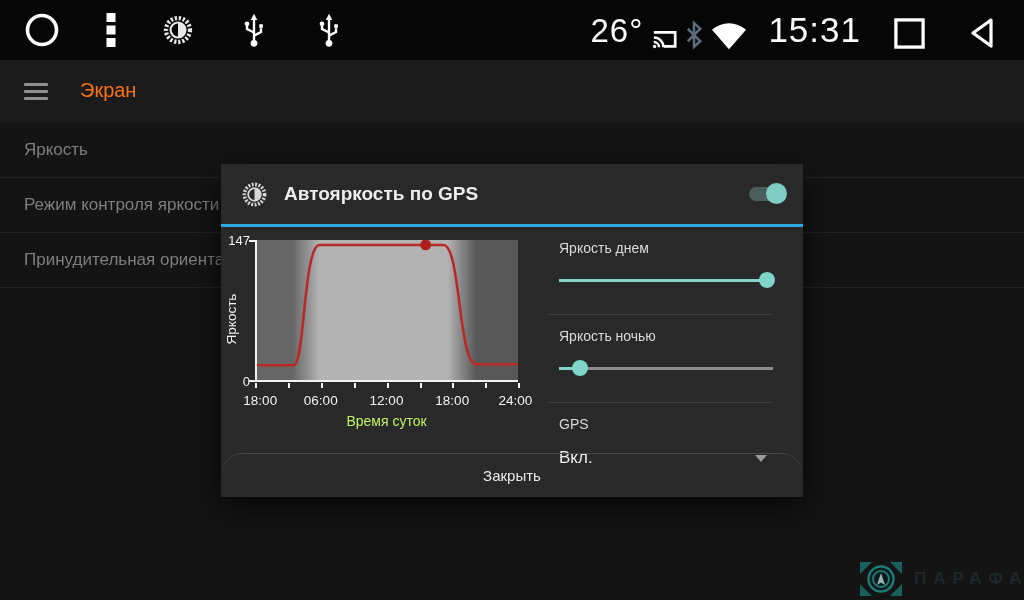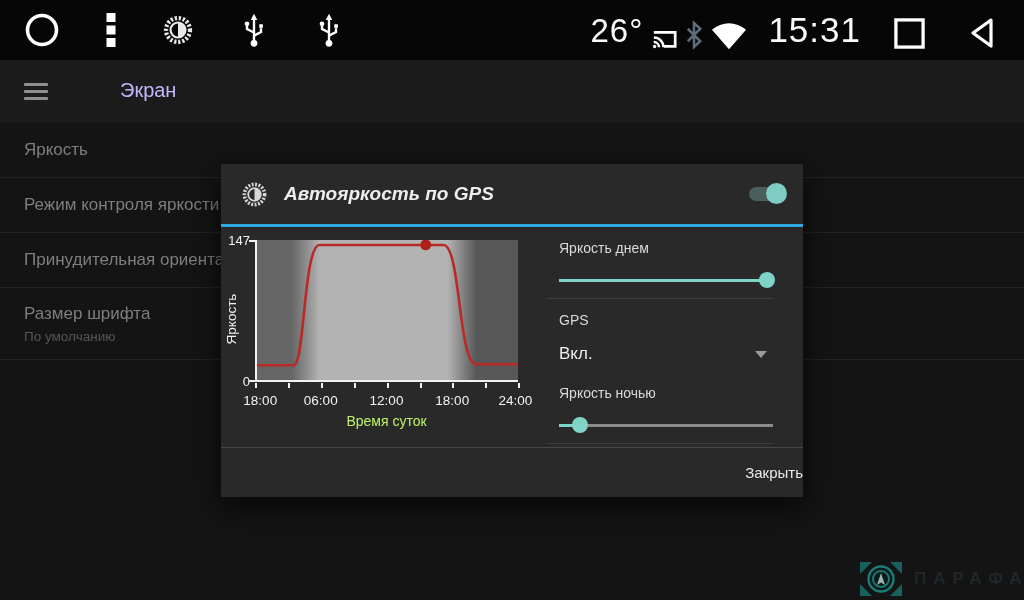--- a/index.html
+++ b/index.html
@@ -14,35 +14,35 @@
   .sb-right { display:flex; align-items:flex-end; margin-left:auto; margin-right:24px; }
   .sb-temp { font-size:33px; font-weight:400; letter-spacing:1px; }
   .sb-time { font-size:35px; font-weight:400; margin:0 14px 0 20px; letter-spacing:1px; }
   .icon { display:inline-flex; align-items:center; justify-content:center; }
 
   
   .app-header { position:absolute; top:60px; left:0; right:0; height:63px; background:#1b1b1b; }
   .hamburger { position:absolute; left:24px; top:23px; width:24px; height:17px; display:flex;
                flex-direction:column; justify-content:space-between; }
   .hamburger span { display:block; height:2.6px; background:#8f8f8f; border-radius:1px; }
-  .app-title { position:absolute; left:80px; top:19px; font-size:20px; color:#c4b5fd;margin-left:40px; }
+  .app-title { position:absolute; left:80px; top:19px; font-size:20px; color:#f97316; }
 
   
   .settings-list { position:absolute; top:123px; left:0; right:0; }
   .row { min-height:55px; display:flex; flex-direction:column; justify-content:center;
          padding-left:24px; border-bottom:1px solid #232323; }
   .row.tall { min-height:72px; }
   .row-title { font-size:17px; color:#7e7e7e; white-space:nowrap; }
   .row-sub { font-size:13.5px; color:#565656; margin-top:5px; }
 
   
   .dialog { position:absolute; left:221px; top:164px; width:582px; height:333px; background:#292929;
             box-shadow:0 10px 30px rgba(0,0,0,.7); }
   .dlg-header { height:63px; display:flex; align-items:center; padding:0 20px;
-                border-bottom:3px solid #2fa9e1;font-style:italic; }
+                border-bottom:3px solid #2fa9e1; }
   .dlg-title { font-size:19px; font-weight:600; color:#ededed; margin-left:16px; }
   .toggle { position:relative; margin-left:auto; width:34px; height:14px; }
   .toggle .track { position:absolute; inset:0; border-radius:8px; background:#4a5f5c; }
   .toggle .thumb { position:absolute; right:-4px; top:-4px; width:21px; height:21px; border-radius:50%;
                    background:#7fccc4; }
 
   .dlg-body { position:relative; height:217px; }
 
   
   .plot { position:absolute; left:34px; top:13px; width:263px; height:142px;
@@ -57,34 +57,34 @@
   .lbl-0 { left:0; top:147px; width:29px; text-align:right; font-size:13px; }
   .ylabel { position:absolute; left:-49px; top:84px; width:120px; height:16px; line-height:16px;
             text-align:center; font-size:13.5px; color:#f2f2f2; transform:rotate(-90deg); }
   .xlabels { position:absolute; left:34px; top:166px; width:263px; height:16px; }
   .xlabels span { position:absolute; transform:translateX(-50%); font-size:13.5px; color:#f2f2f2; white-space:nowrap; }
   .xlabel-title { position:absolute; left:34px; top:186px; width:263px; text-align:center;
                   font-size:14px; color:#bef264; }
 
   
   .controls { position:absolute; left:326px; right:30px; top:0; }
-  .ctl-group { padding:13px 0 8px 12px; border-bottom:1px solid #3e3e3e; }
+  .ctl-group { padding:13px 0 24px 12px; border-bottom:1px solid #3e3e3e; }
   .ctl-group.last { border-bottom:none; }
   .ctl-label { font-size:14px; color:#d9d9d9; }
   .slider { position:relative; height:20px; margin-top:14px; }
   .slider .track { position:absolute; left:0; right:0; top:9px; height:2.5px; background:#8b8b8b; }
   .slider .fill { position:absolute; left:0; top:9px; height:2.5px; background:#7fd4c7; }
   .slider .thumb { position:absolute; top:2px; width:16px; height:16px; border-radius:50%; background:#7fd4c7; }
   .gps-value-row { display:flex; align-items:center; margin-top:16px; padding-right:6px; }
   .gps-value { font-size:17px; color:#ededed; }
   .dd-arrow { margin-left:auto; width:0; height:0; border-left:6px solid transparent;
               border-right:6px solid transparent; border-top:7px solid #9a9a9a; }
 
-  .dlg-footer { position:absolute; left:0; right:0; bottom:0; height:50px; border-top:1px solid #474747;
-                display:flex; align-items:center; justify-content:flex-end; cursor:pointer; }
+  .dlg-footer { position:absolute; left:0; right:0; bottom:0; height:44px; border-top:1px solid #474747;
+                display:flex; align-items:center; justify-content:center; cursor:pointer;border-radius:24px; }
   .close-btn { font-size:15px; color:#e9e9e9; }
 
   
   .watermark { position:absolute; left:858px; top:560px; display:flex; align-items:center; gap:10px; }
   .wm-text { font-size:17px; font-weight:bold; letter-spacing:7px; color:#20272a; white-space:nowrap; }
 </style>
 </head>
 <body>
 
 <div class="screen">
@@ -183,24 +183,20 @@
   <div class="settings-list">
     <div class="row">
       <span class="row-title">Яркость</span>
     </div>
     <div class="row">
       <span class="row-title">Режим контроля яркости э</span>
     </div>
     <div class="row">
       <span class="row-title">Принудительная ориентаци</span>
     </div>
-    <div class="row tall">
-      <span class="row-title">Размер шрифта</span>
-      <span class="row-sub">По умолчанию</span>
-    </div>
   </div>
 
   <div class="dialog">
     <div class="dlg-header">
       <span class="icon">
         <svg width="27" height="27" viewBox="0 0 24 24">
           <circle cx="12" cy="12" r="9" fill="none" stroke="#d6d6d6" stroke-width="3.2" stroke-dasharray="1.7 1.35"></circle>
           <circle cx="12" cy="12" r="5.6" fill="none" stroke="#d6d6d6" stroke-width="1.6"></circle>
           <path d="M12 6.4 a5.6 5.6 0 0 1 0 11.2 Z" fill="#d6d6d6"></path>
         </svg>
@@ -239,33 +235,33 @@
 
       <div class="controls">
         <div class="ctl-group">
           <div class="ctl-label">Яркость днем</div>
           <div class="slider">
             <span class="track"></span>
             <span class="fill" style="width: 97%;"></span>
             <span class="thumb" style="left: calc(97% - 8px);"></span>
           </div>
         </div>
-        <div class="ctl-group last">
-          <div class="ctl-label">GPS</div>
-          <div class="gps-value-row">
-            <span class="gps-value">Вкл.</span>
-            <span class="dd-arrow"></span>
-          </div>
-        </div>
         <div class="ctl-group">
           <div class="ctl-label">Яркость ночью</div>
           <div class="slider">
             <span class="track"></span>
             <span class="fill" style="width: 10%;"></span>
             <span class="thumb" style="left: calc(10% - 8px);"></span>
+          </div>
+        </div>
+        <div class="ctl-group last">
+          <div class="ctl-label">GPS</div>
+          <div class="gps-value-row">
+            <span class="gps-value">Вкл.</span>
+            <span class="dd-arrow"></span>
           </div>
         </div>
       </div>
     </div>
 
     <div class="dlg-footer">
       <span class="close-btn">Закрыть</span>
     </div>
   </div>
 

